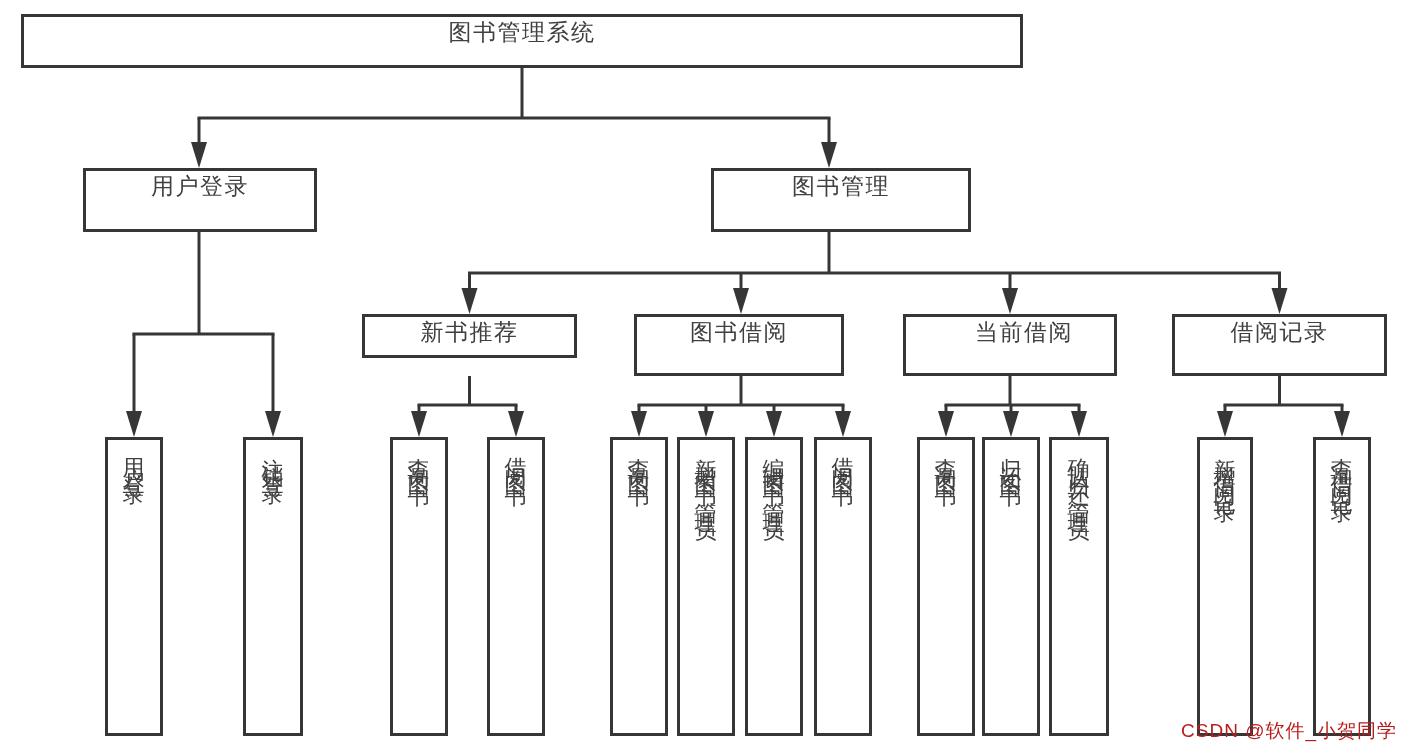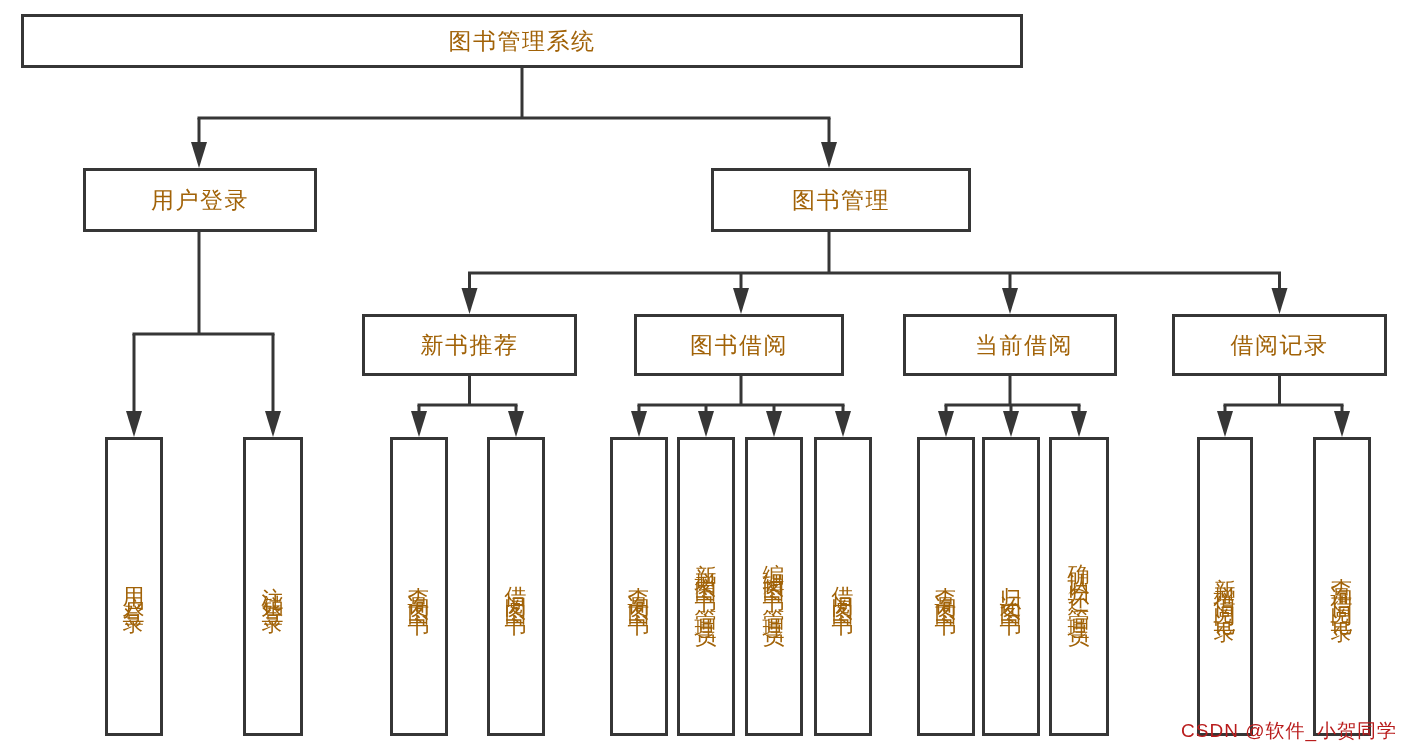--- a/index.html
+++ b/index.html
@@ -16,23 +16,23 @@
     left: 0; top: 0;
     width: 1405px; height: 747px;
     z-index: 1;
   }
   .node {
     position: absolute;
     box-sizing: border-box;
     border: 3px solid #363636;
     background: #ffffff;
     display: flex;
-    align-items: center;
+    align-items: flex-start;
     justify-content: center;
-    color: #a16207;
+    color: #404040;
     z-index: 2;
   }
   .node.h span {
     font-size: 23px;
     letter-spacing: 1.5px;
     white-space: nowrap;
   }
   .node.v span {
     writing-mode: vertical-rl;
     text-orientation: mixed;
@@ -116,21 +116,21 @@
     <span>图书管理系统</span>
   </div>
 
   <div class="node h" style="left:83px; top:168px; width:234px; height:64px;">
     <span>用户登录</span>
   </div>
   <div class="node h" style="left:711px; top:168px; width:260px; height:64px;">
     <span>图书管理</span>
   </div>
 
-  <div class="node h" style="left:362px; top:314px; width:215px; height:62px;">
+  <div class="node h" style="left:362px; top:314px; width:215px; height:44px;">
     <span>新书推荐</span>
   </div>
   <div class="node h" style="left:634px; top:314px; width:210px; height:62px;">
     <span>图书借阅</span>
   </div>
   <div class="node h" style="left:903px; top:314px; width:214px; height:62px;padding-left:28px;">
     <span>当前借阅</span>
   </div>
   <div class="node h" style="left:1172px; top:314px; width:215px; height:62px;">
     <span>借阅记录</span>

